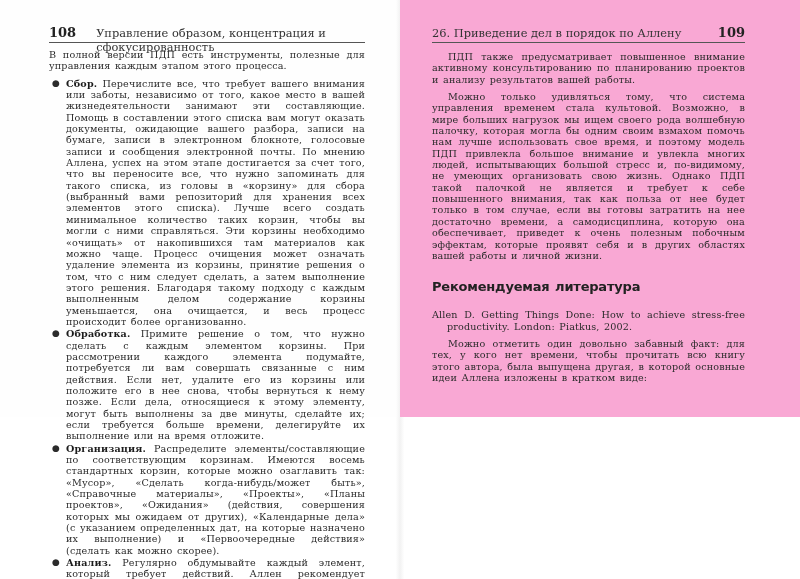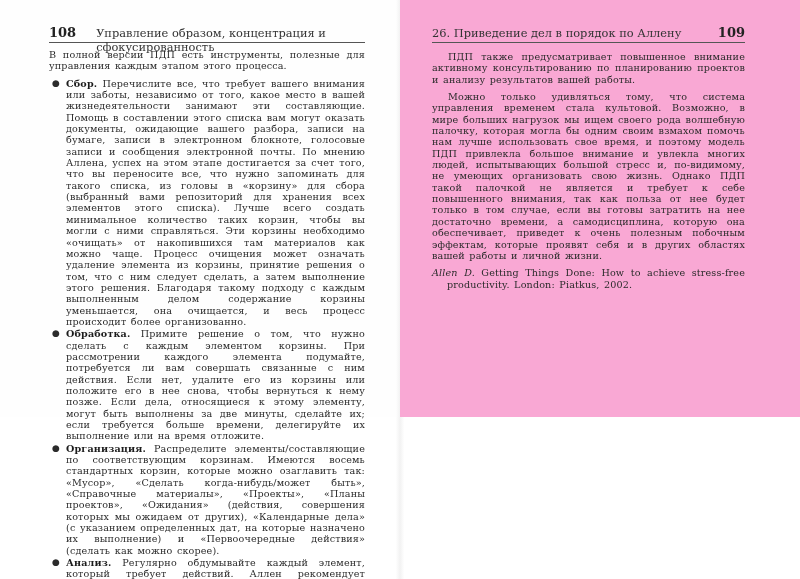--- a/index.html
+++ b/index.html
@@ -45,21 +45,21 @@
       position: absolute; left: 3px; top: 0; font-size: 9px;
     }
     .term { font-weight: bold; color: #1c1c1c; }
     .cont { padding-left: 15px; }
     h2 {
       font-family: "DejaVu Sans", "Liberation Sans", sans-serif;
       font-weight: bold; font-size: 13px; letter-spacing: -0.2px;
       color: #222; margin: 18px 0 14px 0; line-height: 16px;
     }
     .ref { padding-left: 15px; text-indent: -15px; margin-bottom: 6px; }
-    .ref .author { font-style: italic; }
+    .ref .author { }
   </style>
 </head>
 <body>
 
 <div class="page page-left">
   <div class="running-head">
     <span class="folio">108</span>
     <span>Управление образом, концентрация и сфокусированность</span>
   </div>
   <div class="body">
@@ -95,18 +95,20 @@
 <div class="page page-right">
   <div class="running-head">
     <span>26. Приведение дел в порядок по Аллену</span>
     <span class="folio">109</span>
   </div>
   <div class="body">
     <p class="indent">ПДП также предусматривает повышенное внимание активному консультированию по планированию проектов и анализу результатов вашей работы.</p>
 
     <p class="indent">Можно только удивляться тому, что система управления временем стала культовой. Возможно, в мире больших нагрузок мы ищем своего рода волшебную палочку, которая могла бы одним своим взмахом помочь нам лучше использовать свое время, и поэтому модель ПДП привлекла большое внимание и увлекла многих людей, испытывающих большой стресс и, по-видимому, не умеющих организовать свою жизнь. Однако ПДП такой палочкой не является и требует к себе повышенного внимания, так как польза от нее будет только в том случае, если вы готовы затратить на нее достаточно времени, а самодисциплина, которую она обеспечивает, приведет к очень полезным побочным эффектам, которые проявят себя и в других областях вашей работы и личной жизни.</p>
 
+    <h2>Рекомендуемая литература</h2>
     <p class="ref">
       <span class="author">Allen D.</span>
       <span>Getting Things Done: How to achieve stress-free productivity. London: Piatkus, 2002.</span>
     </p>
+    <p class="indent">Можно отметить один довольно забавный факт: для тех, у кого нет времени, чтобы прочитать всю книгу этого автора, была выпущена другая, в которой основные идеи Аллена изложены в кратком виде:</p>
   </div>
 </div>
 
 </body></html>

